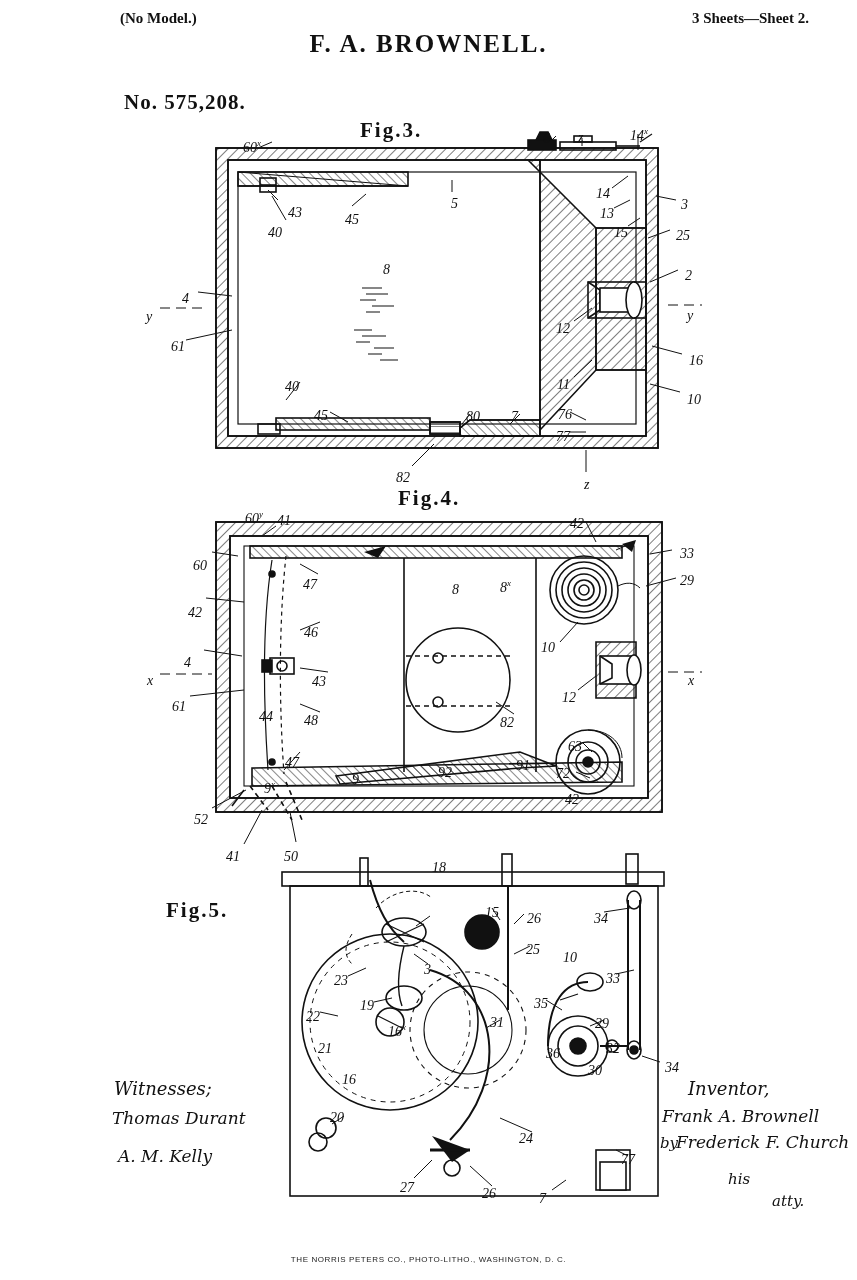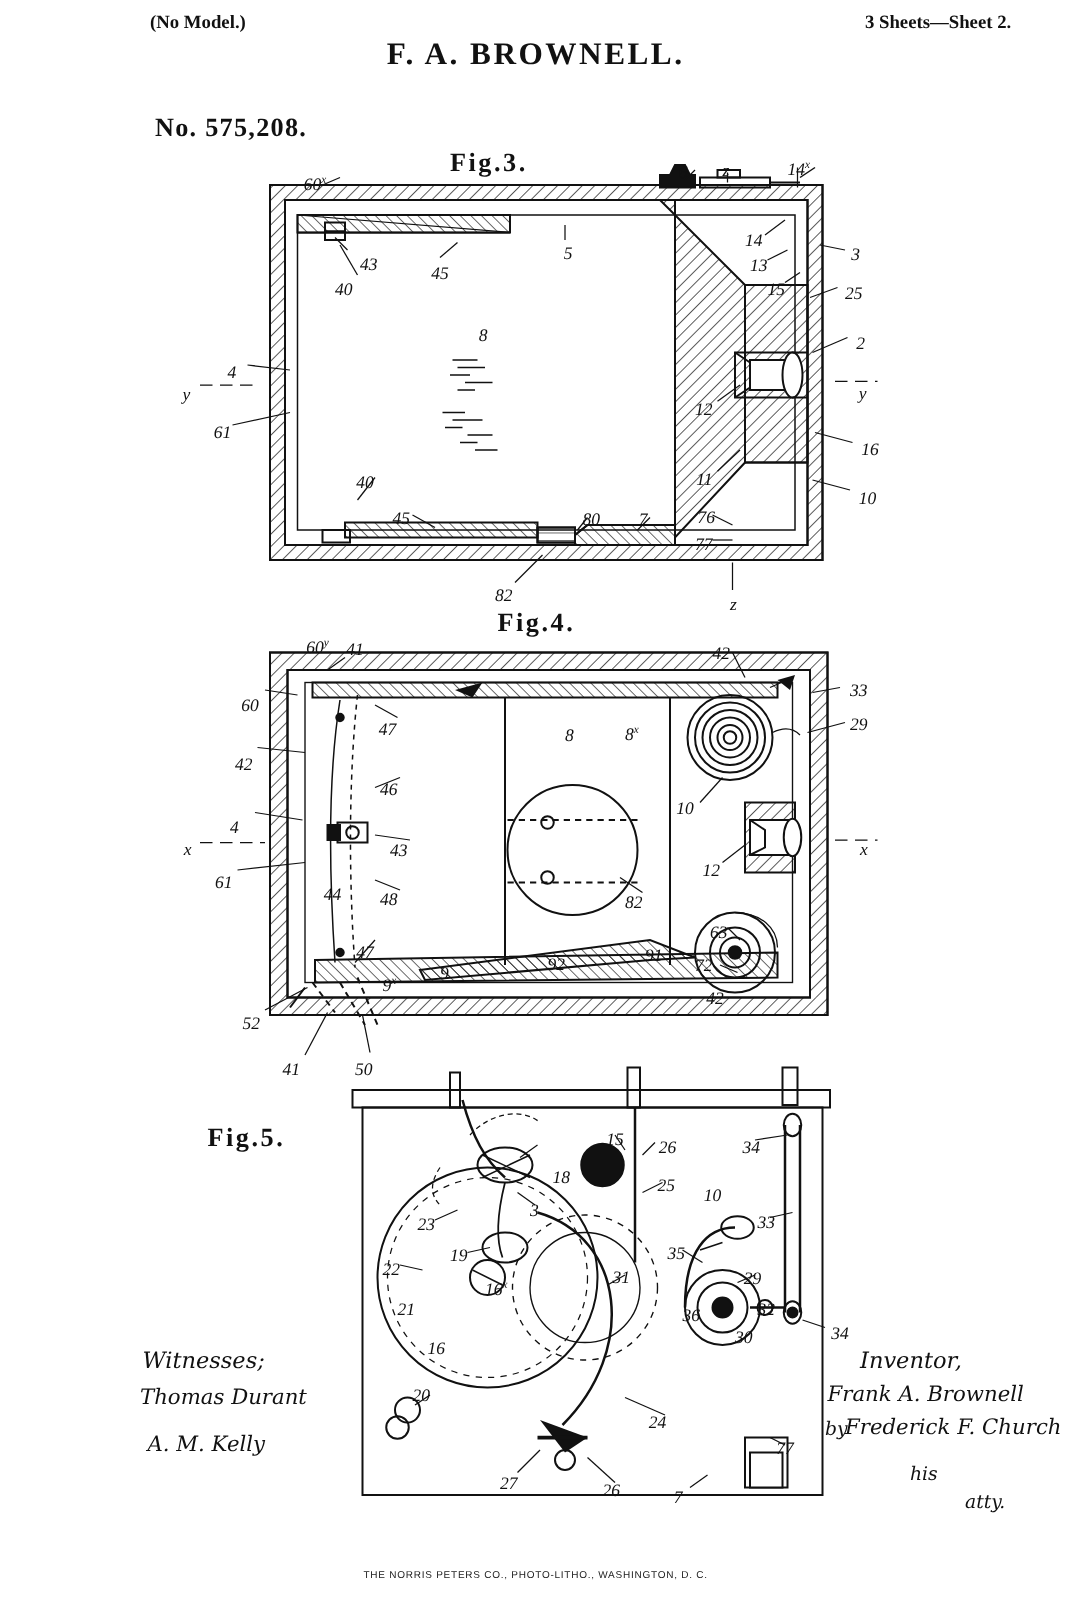--- a/index.html
+++ b/index.html
@@ -394,30 +394,30 @@
       <div class="num" style="left: 147px; top: 673px;">x</div>
       <div class="num" style="left: 312px; top: 674px;">43</div>
       <div class="num" style="left: 688px; top: 673px;">x</div>
       <div class="num" style="left: 172px; top: 699px;">61</div>
       <div class="num" style="left: 562px; top: 690px;">12</div>
       <div class="num" style="left: 259px; top: 709px;">44</div>
       <div class="num" style="left: 304px; top: 713px;">48</div>
       <div class="num" style="left: 500px; top: 715px;">82</div>
       <div class="num" style="left: 285px; top: 755px;">47</div>
       <div class="num" style="left: 568px; top: 739px;">63</div>
-      <div class="num" style="left: 264px; top: 779px; margin-left: 42px;">9<sup style="font-size: 9px;">x</sup></div>
+      <div class="num" style="left: 264px; top: 779px;">9<sup style="font-size: 9px;">x</sup></div>
       <div class="num" style="left: 352px; top: 772px;">9</div>
       <div class="num" style="left: 438px; top: 765px;">92</div>
       <div class="num" style="left: 516px; top: 758px;">91</div>
       <div class="num" style="left: 556px; top: 766px;">72</div>
       <div class="num" style="left: 565px; top: 792px;">42</div>
       <div class="num" style="left: 194px; top: 812px;">52</div>
       <div class="num" style="left: 226px; top: 849px;">41</div>
       <div class="num" style="left: 284px; top: 849px;">50</div>
-      <div class="num" style="left: 432px; top: 935px; margin-left: 10px;">18</div>
+      <div class="num" style="left: 432px; top: 860px;">18</div>
       <div class="num" style="left: 485px; top: 905px;">15</div>
       <div class="num" style="left: 527px; top: 911px;">26</div>
       <div class="num" style="left: 594px; top: 911px;">34</div>
       <div class="num" style="left: 526px; top: 942px;">25</div>
       <div class="num" style="left: 563px; top: 950px;">10</div>
       <div class="num" style="left: 424px; top: 962px;">3</div>
       <div class="num" style="left: 334px; top: 973px;">23</div>
       <div class="num" style="left: 606px; top: 971px;">33</div>
       <div class="num" style="left: 360px; top: 998px;">19</div>
       <div class="num" style="left: 534px; top: 996px;">35</div>

